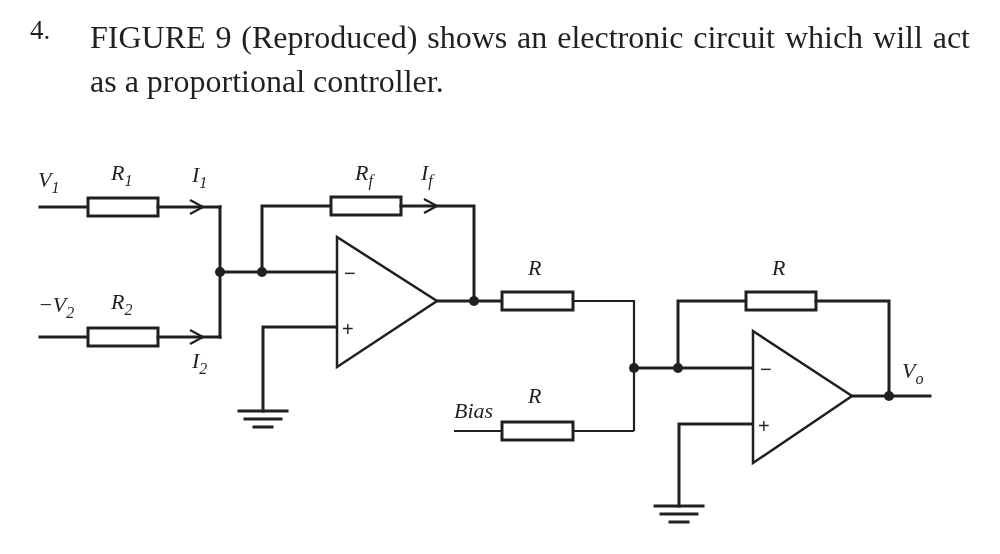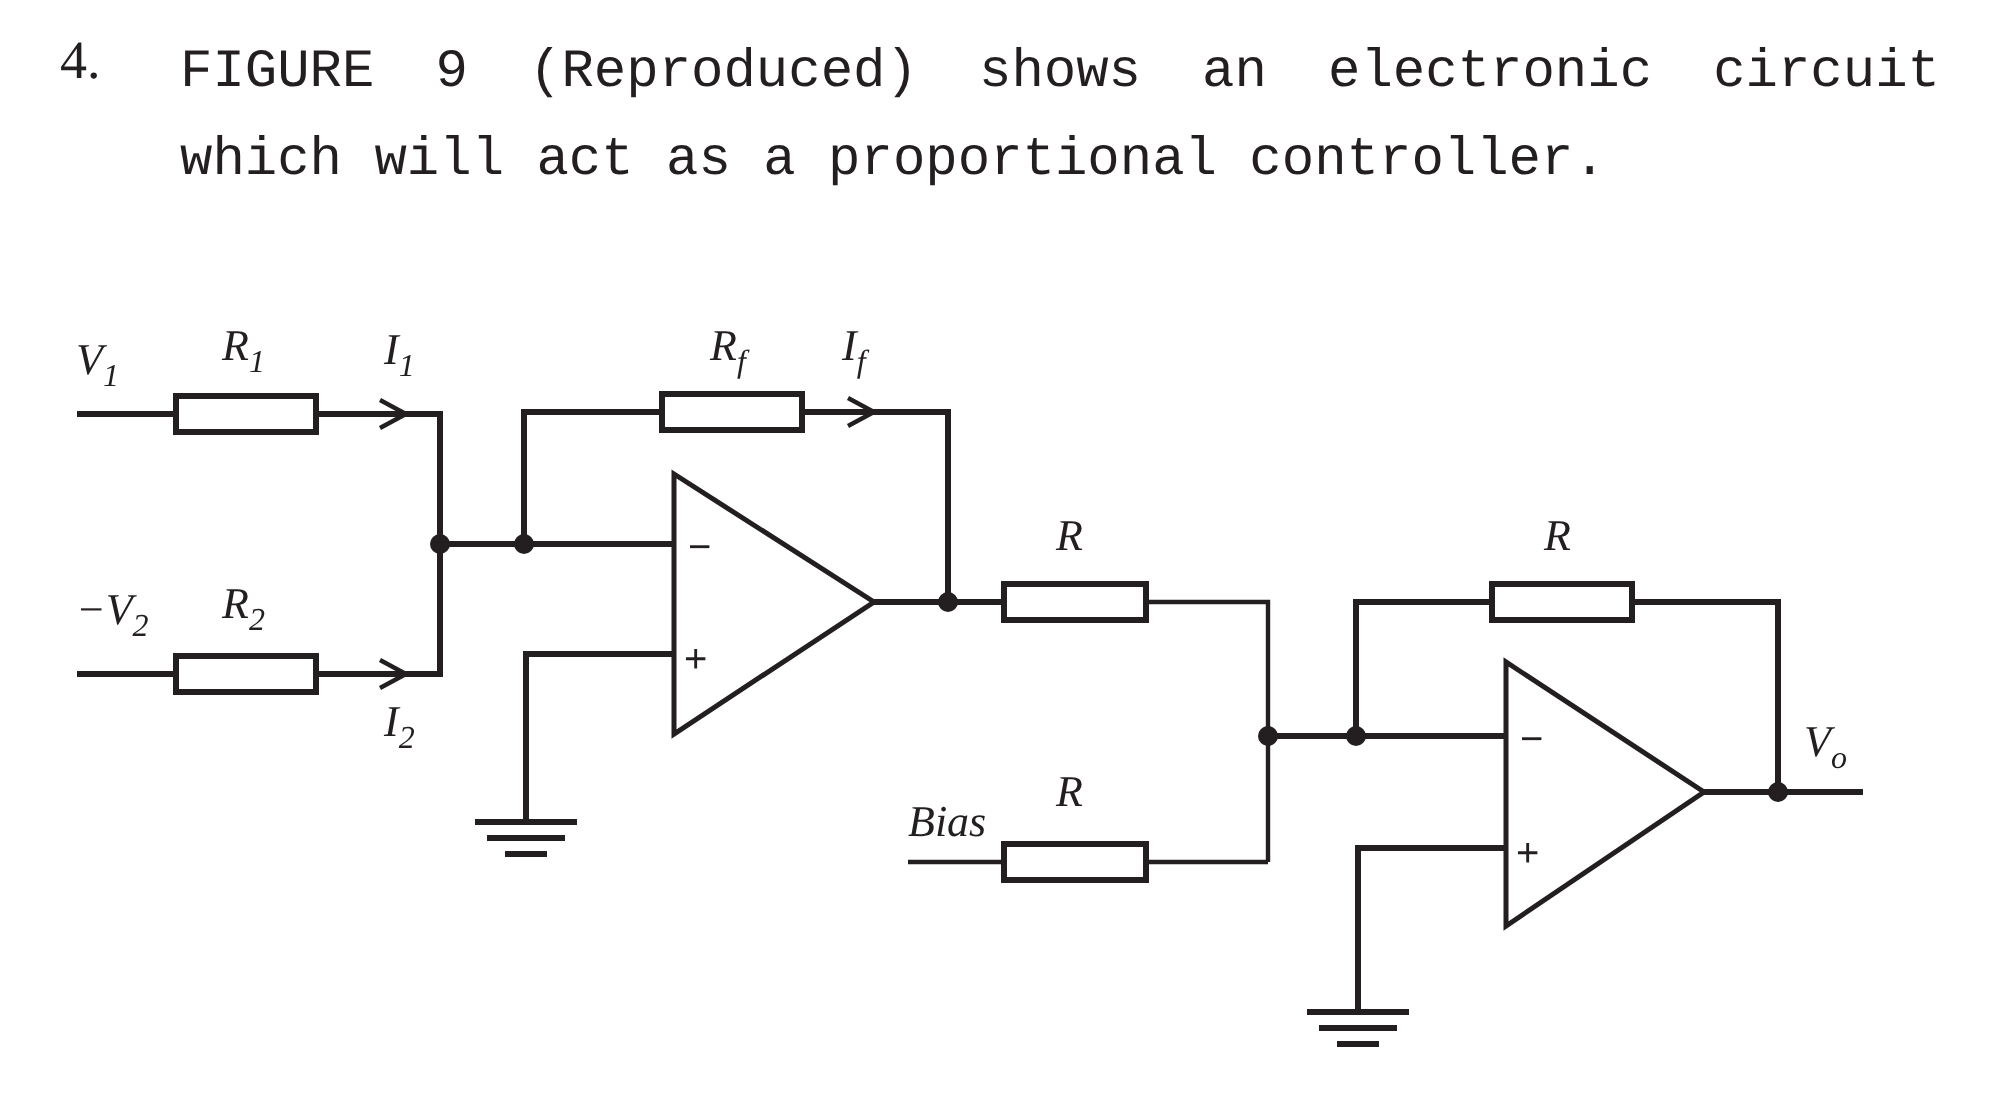--- a/index.html
+++ b/index.html
@@ -1,18 +1,18 @@
 <!DOCTYPE html>
 <html><head>
 <meta charset="utf-8">
 <style>
   html, body { margin: 0; padding: 0; background: #ffffff; }
   body { width: 1000px; height: 554px; position: relative; overflow: hidden; }
   .q-num { position: absolute; left: 30px; top: 15px; font-family: "Liberation Serif", serif; font-size: 27px; color: #231f20; }
-  .q-text { position: absolute; left: 90px; top: 15px; width: 880px; font-family: Liberation Mono, monospace; font-size: 27px; line-height: 44px; color: #231f20; text-align: justify; text-align-last: left; }
+  .q-text { position: absolute; left: 90px; top: 15px; width: 880px; font-family: Liberation Serif, serif; font-size: 32px; line-height: 44px; color: #231f20; text-align: justify; text-align-last: left; }
   svg { position: absolute; left: 0; top: 0; }
   .wire { stroke: #231f20; stroke-width: 3; fill: none; stroke-linecap: square; }
   .wire-thin { stroke: #231f20; stroke-width: 2.2; fill: none; }
   .res { stroke: #231f20; stroke-width: 3; fill: #ffffff; }
   .opamp { stroke: #231f20; stroke-width: 2.5; fill: #ffffff; stroke-linejoin: miter; }
   .dot { fill: #231f20; }
   .lbl { font-family: "Liberation Serif", serif; font-style: italic; font-size: 22px; fill: #231f20; }
   .sub { font-family: "Liberation Serif", serif; font-style: italic; font-size: 16px; fill: #231f20; }
   .sign { font-family: "Liberation Sans", sans-serif; font-size: 20px; fill: #231f20; }
 </style>

